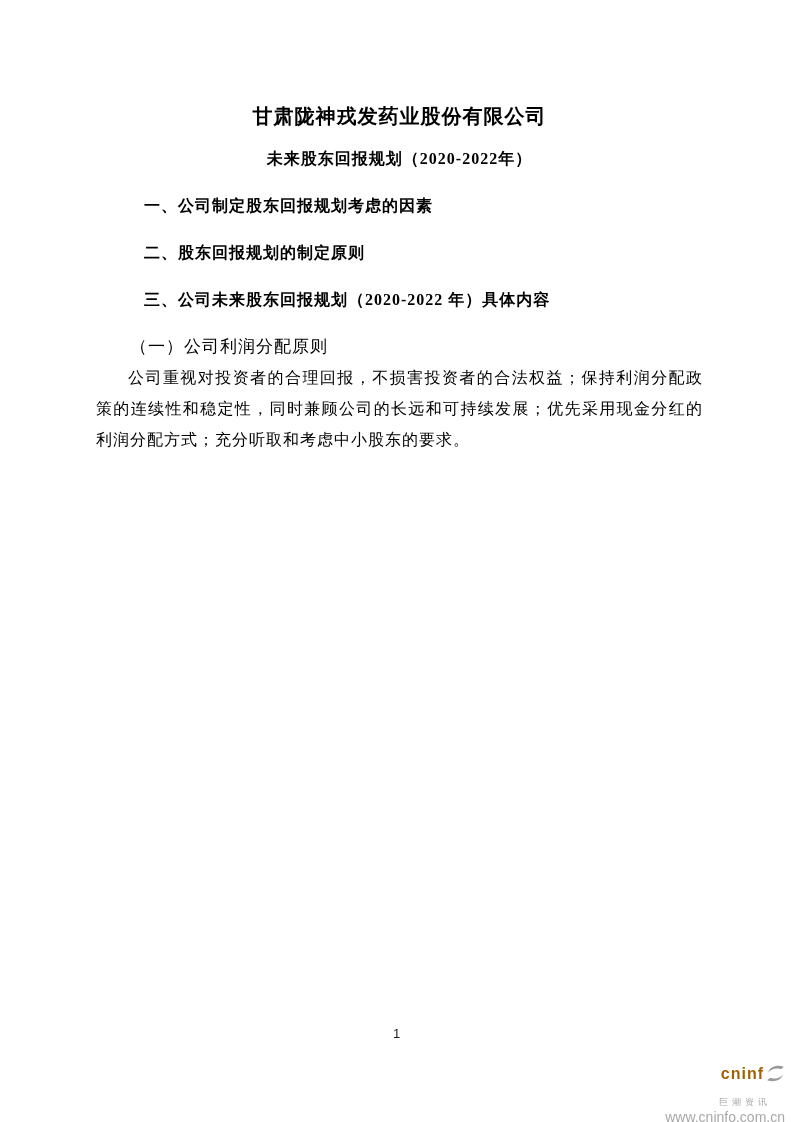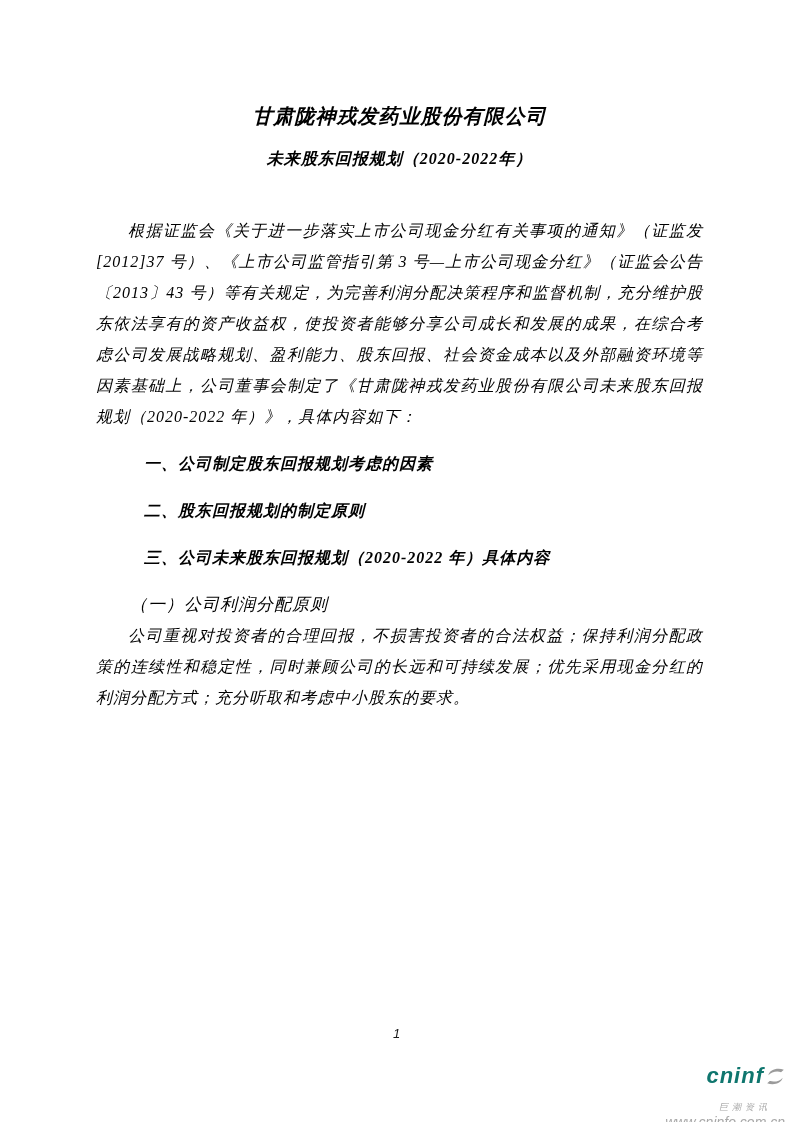--- a/index.html
+++ b/index.html
@@ -8,21 +8,20 @@
     background: #ffffff;
   }
   .page {
     position: relative;
     width: 793px;
     height: 1122px;
     background: #ffffff;
     color: #000000;
     font-family: "Liberation Serif", "DejaVu Serif", serif;
     overflow: hidden;
-    font-style: italic;
   }
   .content {
     position: absolute;
     left: 96px;
     top: 0;
     width: 607px;
   }
   .title1 {
     margin: 101px 0 0 0;
     font-size: 20px;
@@ -85,23 +84,23 @@
     color: #a3a3a3;
     line-height: 1.1;
   }
   .logo-brand-row {
     display: flex;
     align-items: center;
     justify-content: flex-end;
     gap: 2px;
   }
   .logo-brand {
-    font-size: 22px;
+    font-size: 16px;
     font-weight: bold;
-    color: #0f766e;
+    color: #a16207;
     letter-spacing: 1px;
   }
   .swirl {
     width: 19px;
     height: 19px;
     display: inline-block;
   }
   .logo-cn {
     font-size: 9px;
     letter-spacing: 4px;
@@ -116,21 +115,20 @@
   }
 </style>
 </head>
 <body>
 
 <div class="page">
   <div class="content">
     <h1 class="title1">甘肃陇神戎发药业股份有限公司</h1>
     <h2 class="title2">未来股东回报规划（2020-2022年）</h2>
 
-    <p class="para intro">根据证监会《关于进一步落实上市公司现金分红有关事项的通知》（证监发[2012]37 号）、《上市公司监管指引第 3 号—上市公司现金分红》（证监会公告〔2013〕43 号）等有关规定，为完善利润分配决策程序和监督机制，充分维护股东依法享有的资产收益权，使投资者能够分享公司成长和发展的成果，在综合考虑公司发展战略规划、盈利能力、股东回报、社会资金成本以及外部融资环境等因素基础上，公司董事会制定了《甘肃陇神戎发药业股份有限公司未来股东回报规划（2020-2022 年）》，具体内容如下：</p>
 
     <h3 class="sect-heading">一、公司制定股东回报规划考虑的因素</h3>
 
     <h3 class="sect-heading">二、股东回报规划的制定原则</h3>
 
     <h3 class="sect-heading">三、公司未来股东回报规划（2020-2022 年）具体内容</h3>
     <p class="sub-heading">（一）公司利润分配原则</p>
     <p class="para">公司重视对投资者的合理回报，不损害投资者的合法权益；保持利润分配政策的连续性和稳定性，同时兼顾公司的长远和可持续发展；优先采用现金分红的利润分配方式；充分听取和考虑中小股东的要求。</p>
   </div>
 

